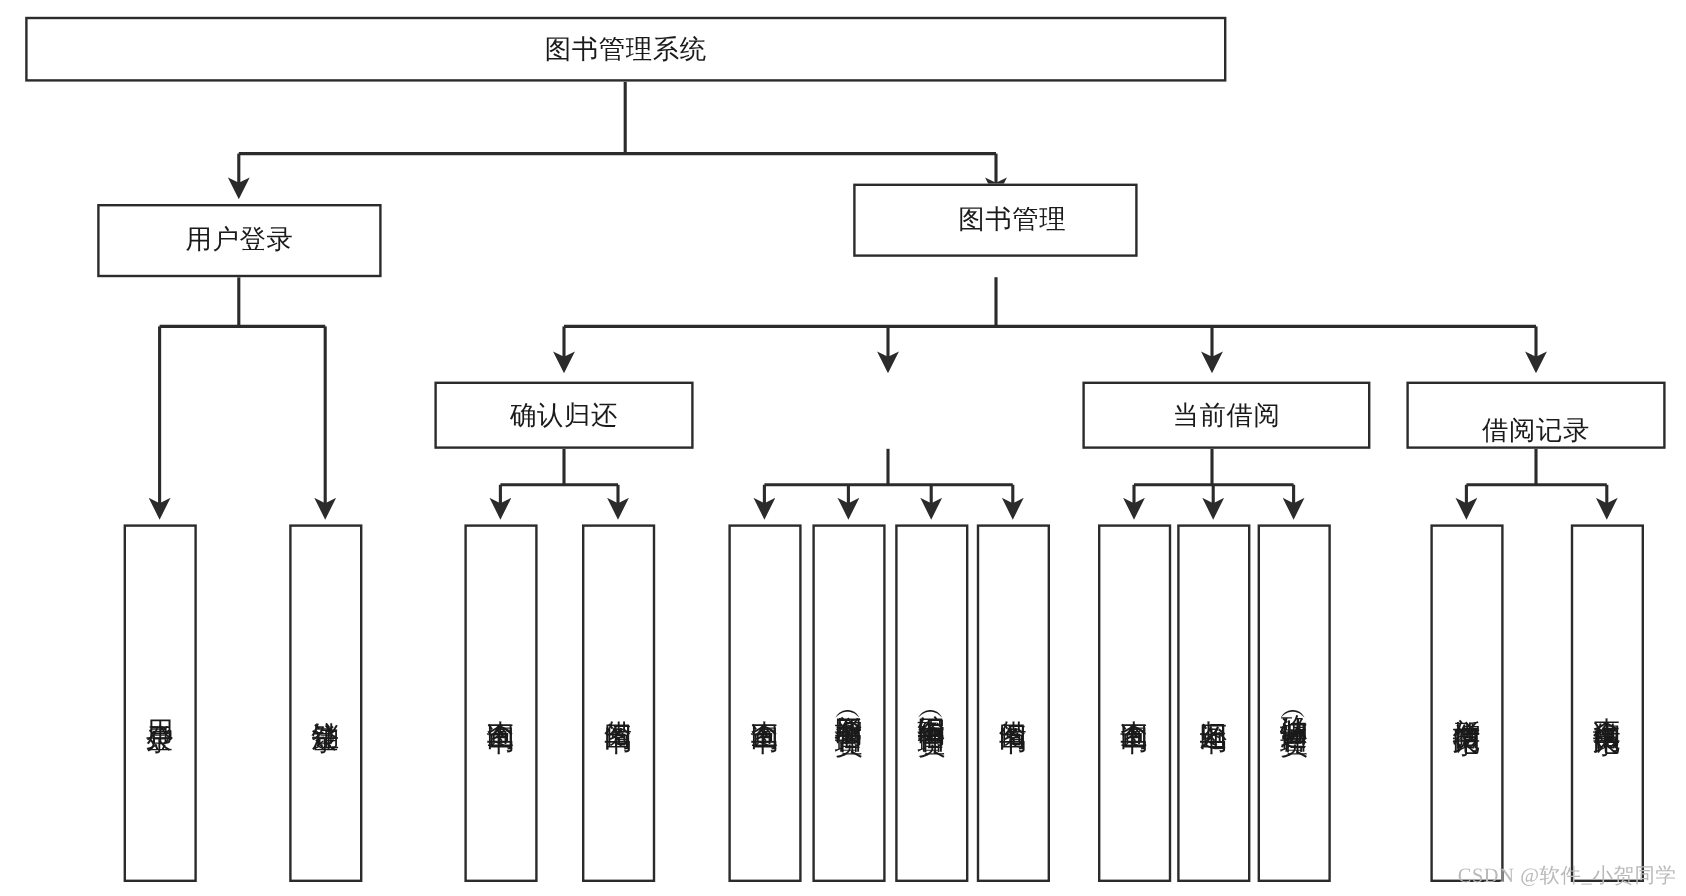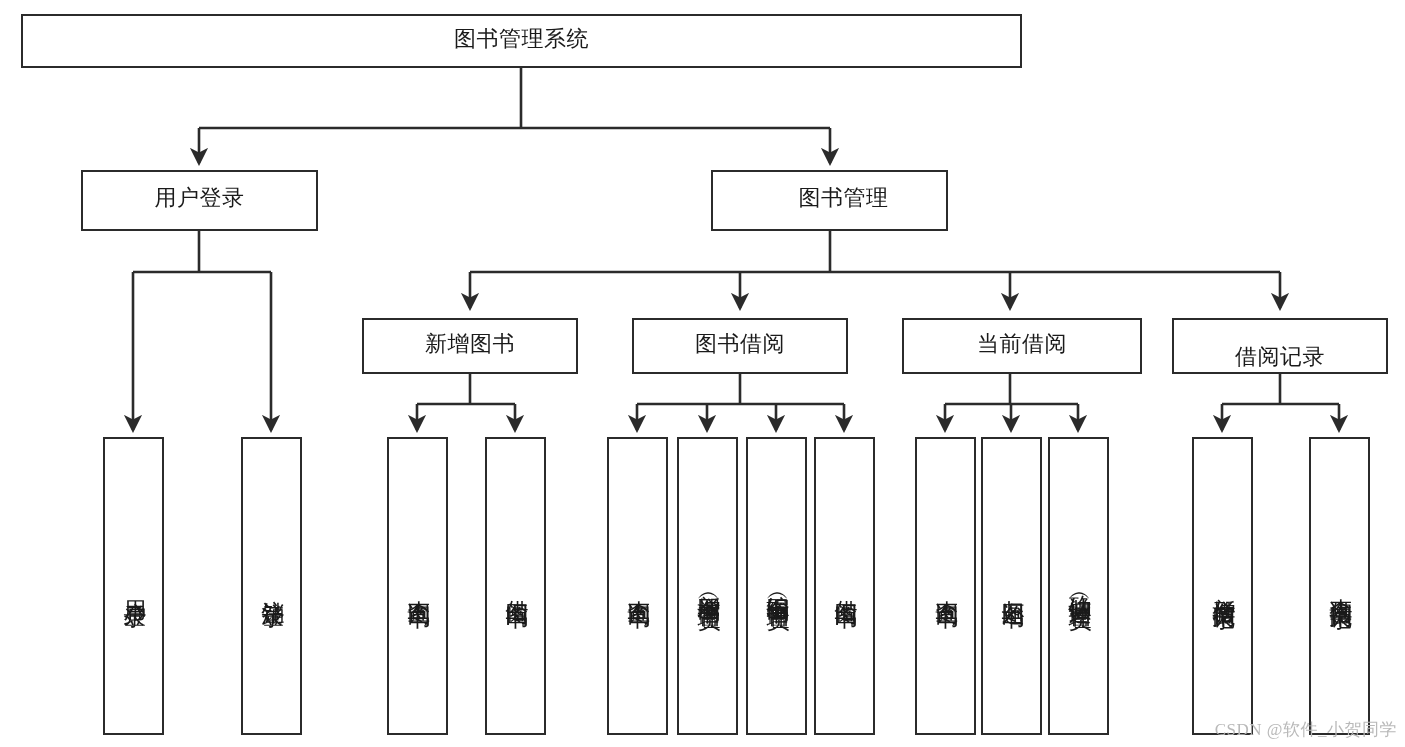--- a/index.html
+++ b/index.html
@@ -32,21 +32,21 @@
     box-sizing: border-box;
     background: #ffffff;
     border: 2px solid #2b2b2b;
     display: flex;
     align-items: center;
     justify-content: center;
     overflow: hidden;
   }
   .node-label {
     color: #1a1a1a;
-    font-family: Liberation Mono, monospace;
+    font-family: Liberation Sans, sans-serif;
     line-height: 1.12;
     letter-spacing: 0.5px;
     white-space: nowrap;
   }
   .node-label.horizontal {
     font-size: 22px;
     writing-mode: horizontal-tb;
   }
   .node-label.vertical {
     font-size: 23px;
@@ -122,29 +122,26 @@
     </g>
   </svg>
 
   <div class="node-box" style="left:21px; top:14px; width:1001px; height:54px;">
     <span class="node-label horizontal">图书管理系统</span>
   </div>
 
   <div class="node-box" style="left:81px; top:170px; width:237px; height:61px;">
     <span class="node-label horizontal">用户登录</span>
   </div>
-  <div class="node-box" style="left:711px; top:170px; width:237px; height:61px;padding-left:28px;">
+  <div class="node-box" style="left:711px; top:153px; width:237px; height:61px;padding-left:28px;">
     <span class="node-label horizontal">图书管理</span>
   </div>
 
   <div class="node-box" style="left:362px; top:318px; width:216px; height:56px;">
-    <span class="node-label horizontal">新增图书</span>
-  </div>
-  <div class="node-box" style="left:632px; top:318px; width:216px; height:56px;">
-    <span class="node-label horizontal">图书借阅</span>
+    <span class="node-label horizontal">确认归还</span>
   </div>
   <div class="node-box" style="left:902px; top:318px; width:240px; height:56px;">
     <span class="node-label horizontal">当前借阅</span>
   </div>
   <div class="node-box" style="left:1172px; top:318px; width:216px; height:56px;align-items:flex-end;">
     <span class="node-label horizontal">借阅记录</span>
   </div>
 
   <div class="node-box" style="left:103px; top:437px; width:61px; height:298px;">
     <span class="node-label vertical">用户登录</span>

